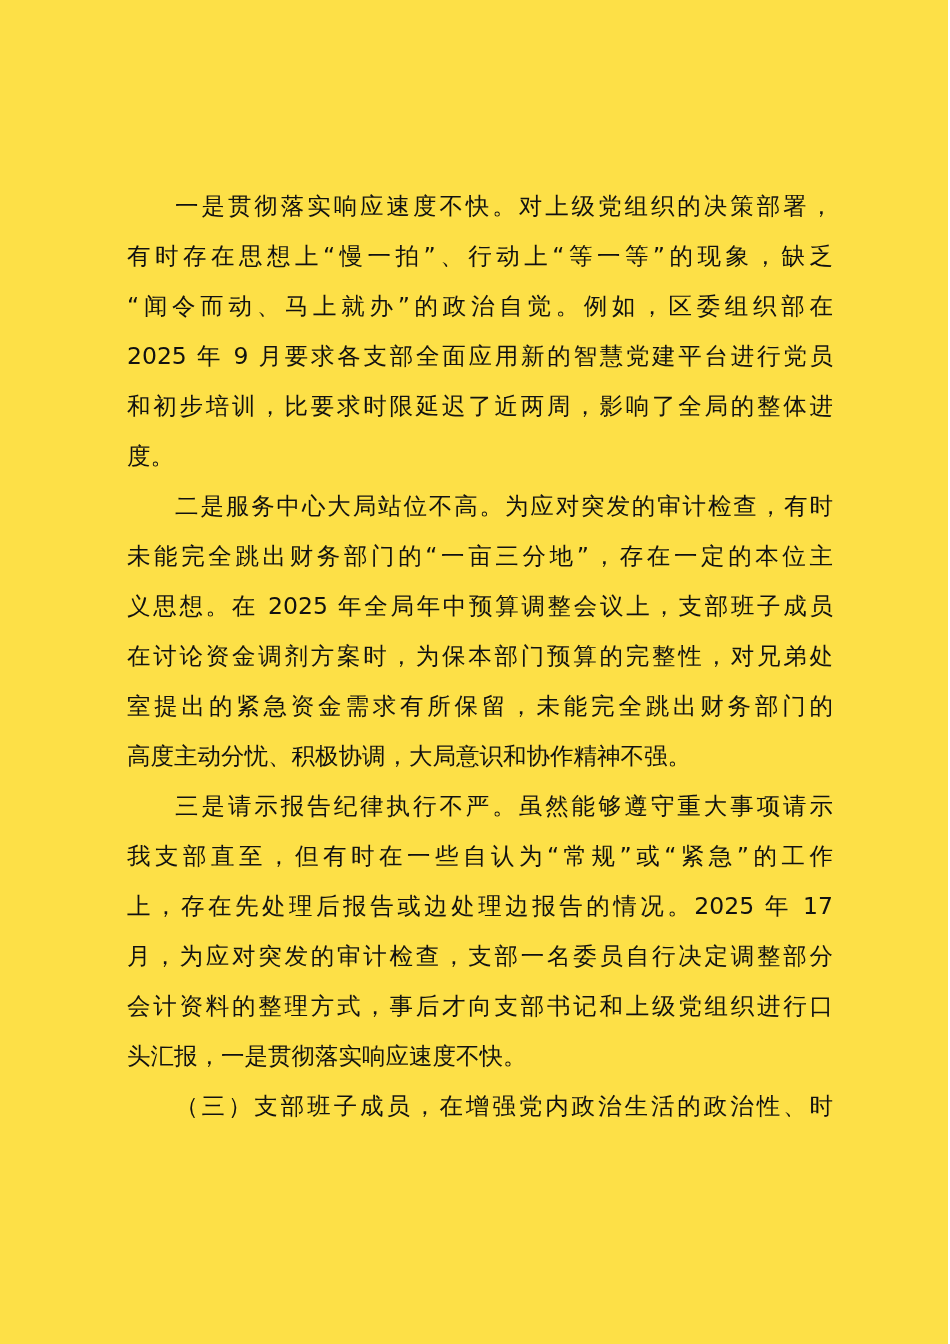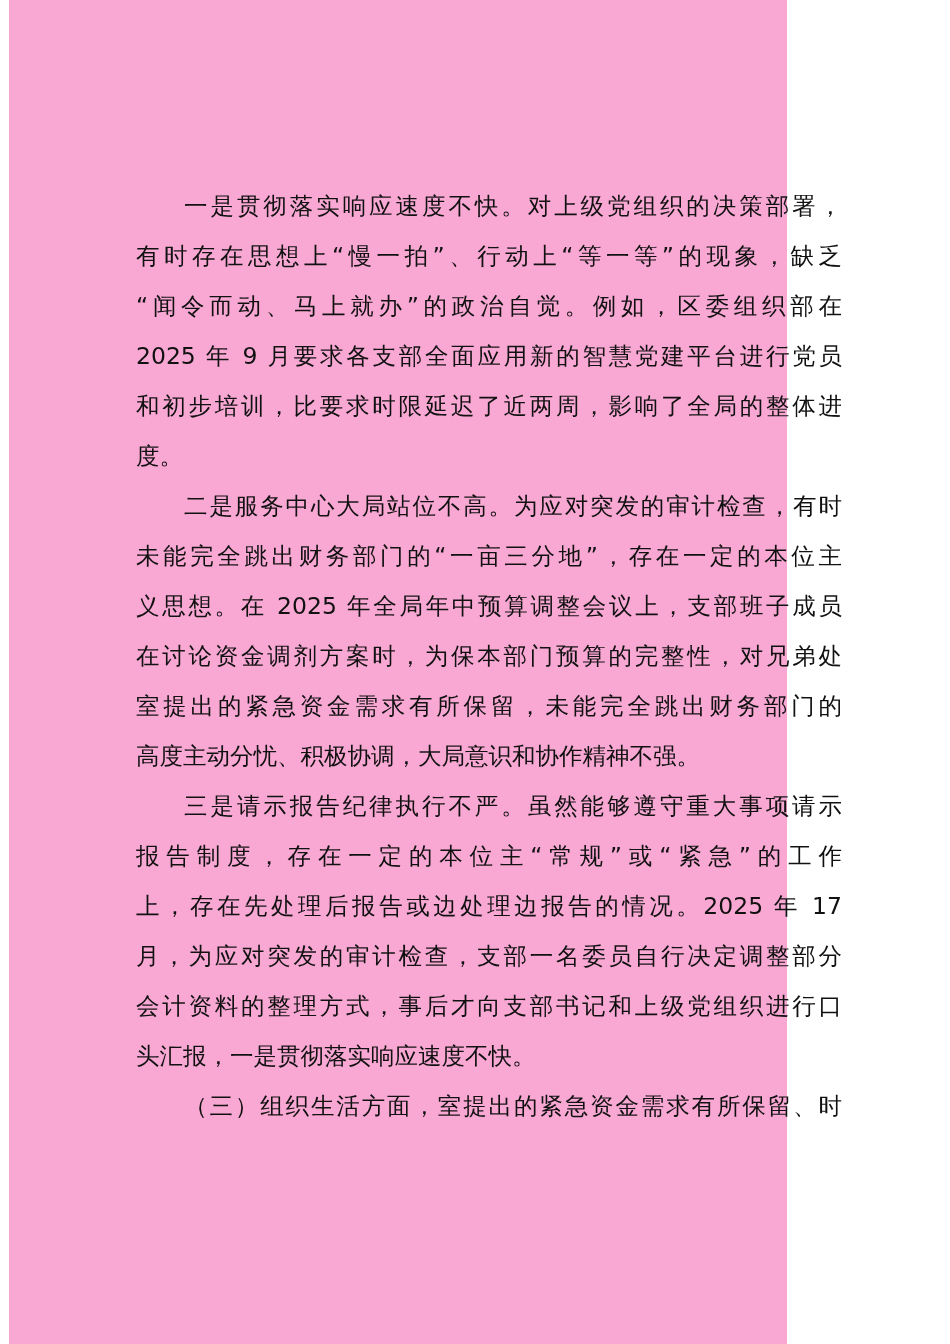--- a/index.html
+++ b/index.html
@@ -1,17 +1,17 @@
 <!DOCTYPE html>
 <html><head>
 <meta charset="utf-8">
 <style>
   html, body { margin: 0; padding: 0; background: #ffffff; }
   body { width: 950px; height: 1344px; position: relative; overflow: hidden; }
-  .page { position: absolute; left: 9px; top: 0; width: 778px; height: 1344px; background: #f9a8d4; }
+  .page { position: absolute; left: 0; top: 0; width: 948px; height: 1344px; background: #fde047; }
   .content { position: absolute; left: 127px; top: 181px; width: 706px; }
   .para { margin: 0; }
   .line {
     display: block;
     height: 50px;
     line-height: 50px;
     font-family: "DejaVu Sans", sans-serif;
     font-size: 23.5px;
     color: #111;
     white-space: nowrap;
@@ -40,25 +40,25 @@
       <span class="line indent">二是服务中心大局站位不高。为应对突发的审计检查，有时</span>
       <span class="line">未能完全跳出财务部门的“一亩三分地”，存在一定的本位主</span>
       <span class="line">义思想。在 2025 年全局年中预算调整会议上，支部班子成员</span>
       <span class="line">在讨论资金调剂方案时，为保本部门预算的完整性，对兄弟处</span>
       <span class="line">室提出的紧急资金需求有所保留，未能完全跳出财务部门的</span>
       <span class="line last">高度主动分忧、积极协调，大局意识和协作精神不强。</span>
     </div>
 
     <div class="para">
       <span class="line indent">三是请示报告纪律执行不严。虽然能够遵守重大事项请示</span>
-      <span class="line">报告制度，存在一定的本位主“常规”或“紧急”的工作</span>
+      <span class="line">我支部直至，但有时在一些自认为“常规”或“紧急”的工作</span>
       <span class="line">上，存在先处理后报告或边处理边报告的情况。2025 年 17</span>
       <span class="line">月，为应对突发的审计检查，支部一名委员自行决定调整部分</span>
       <span class="line">会计资料的整理方式，事后才向支部书记和上级党组织进行口</span>
       <span class="line last">头汇报，一是贯彻落实响应速度不快。</span>
     </div>
 
     <div class="para">
-      <span class="line indent">（三）组织生活方面，室提出的紧急资金需求有所保留、时</span>
+      <span class="line indent">（三）支部班子成员，在增强党内政治生活的政治性、时</span>
     </div>
 
   </div>
 </div>
 
 </body></html>

